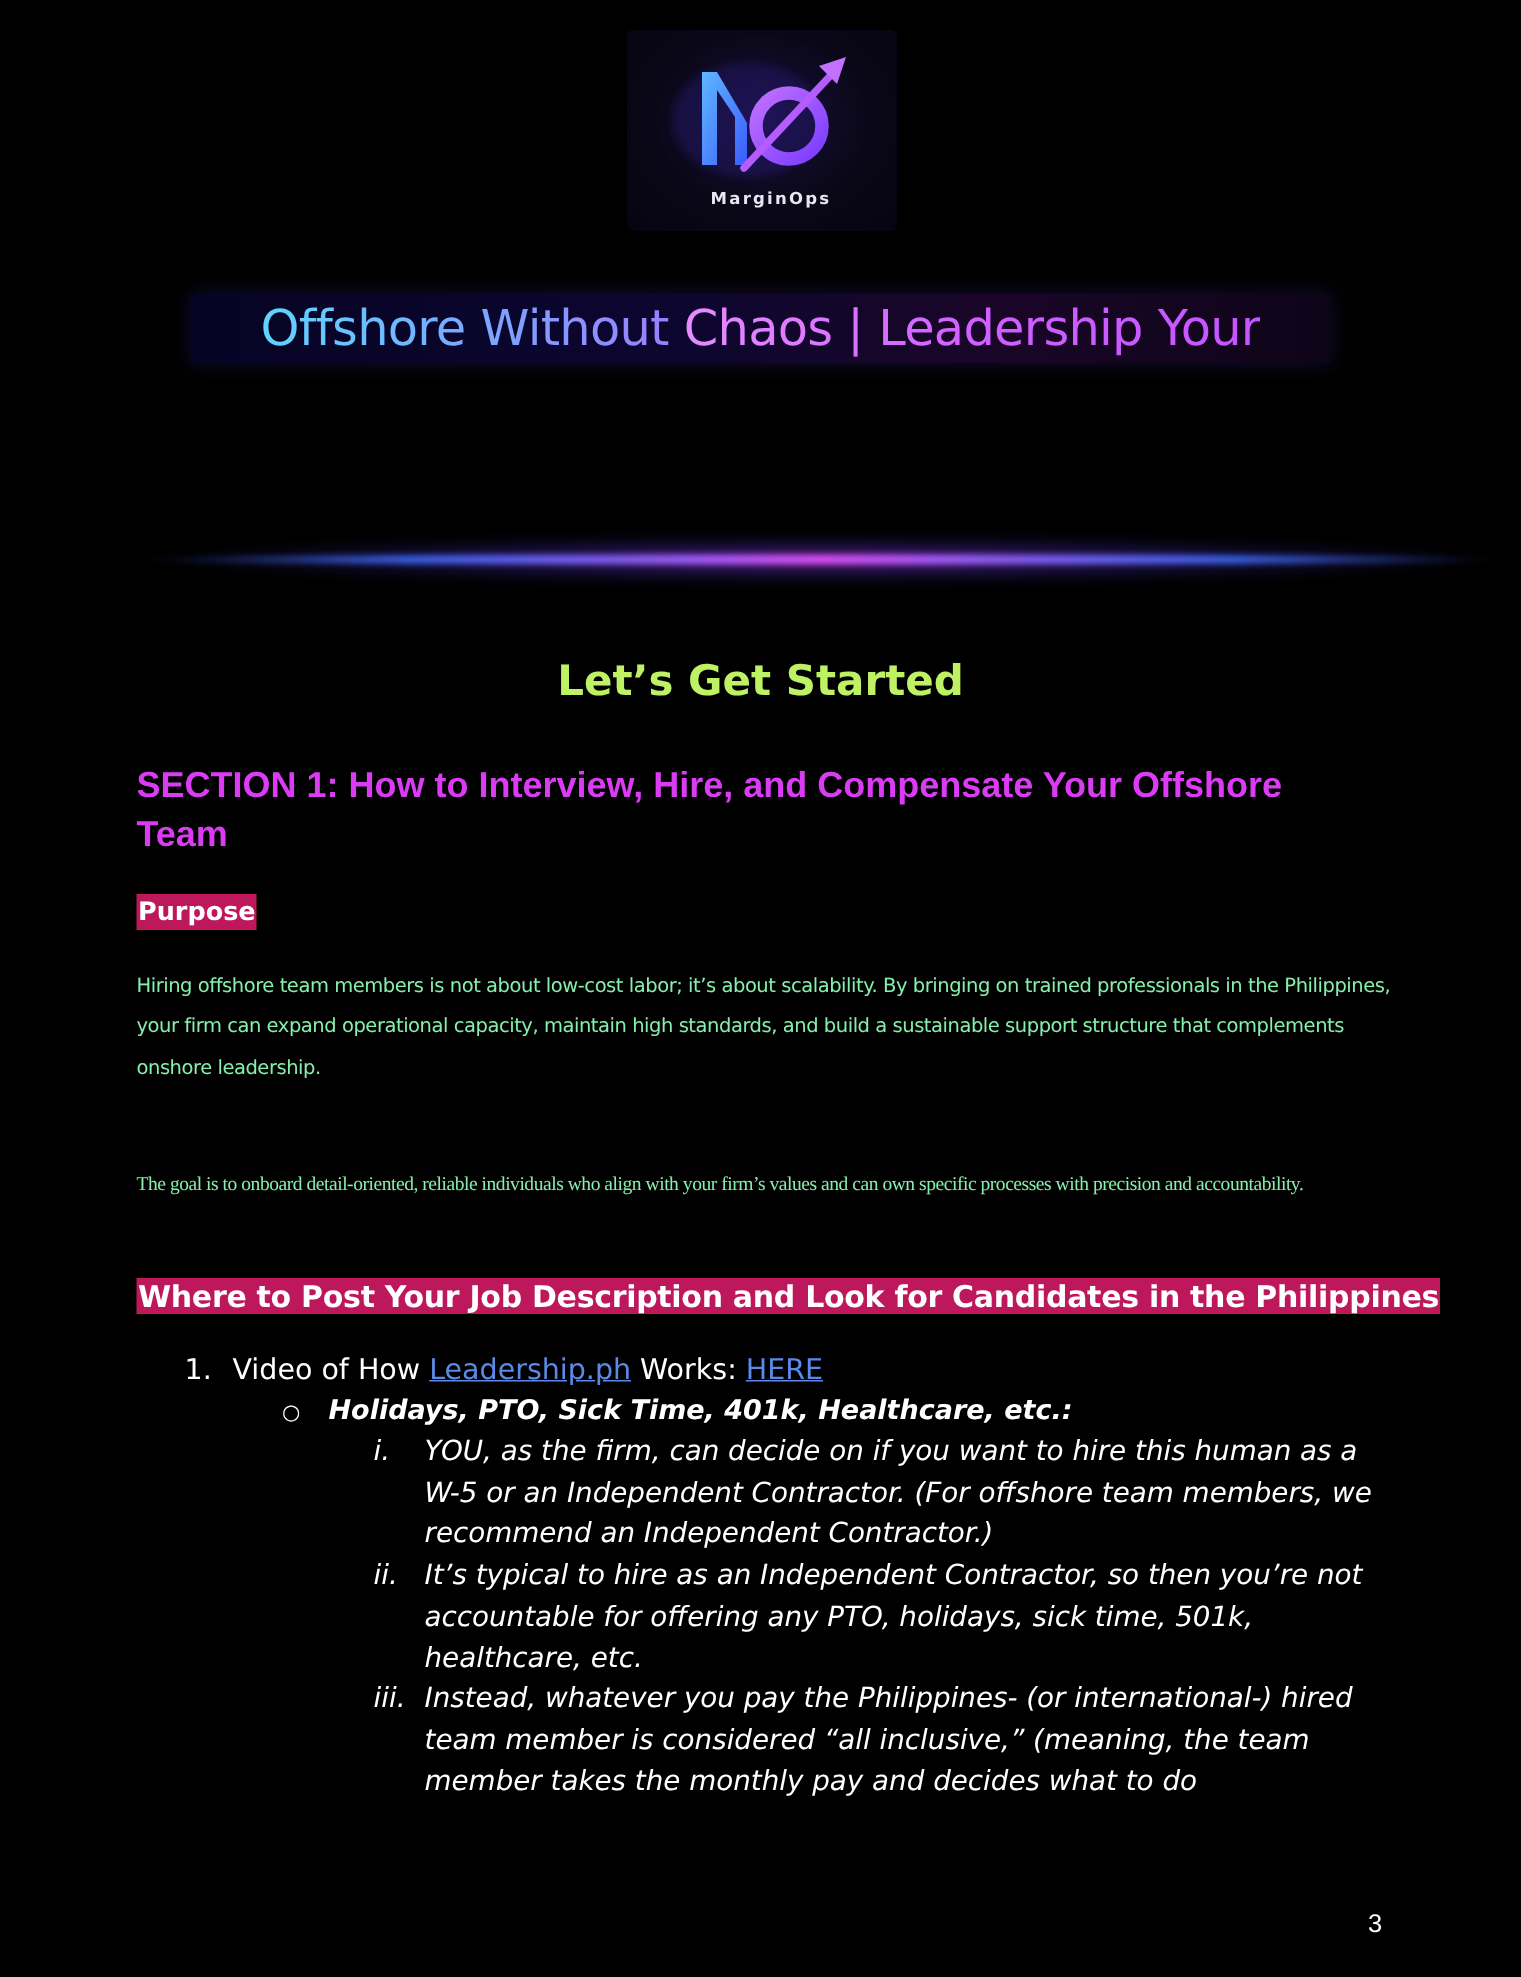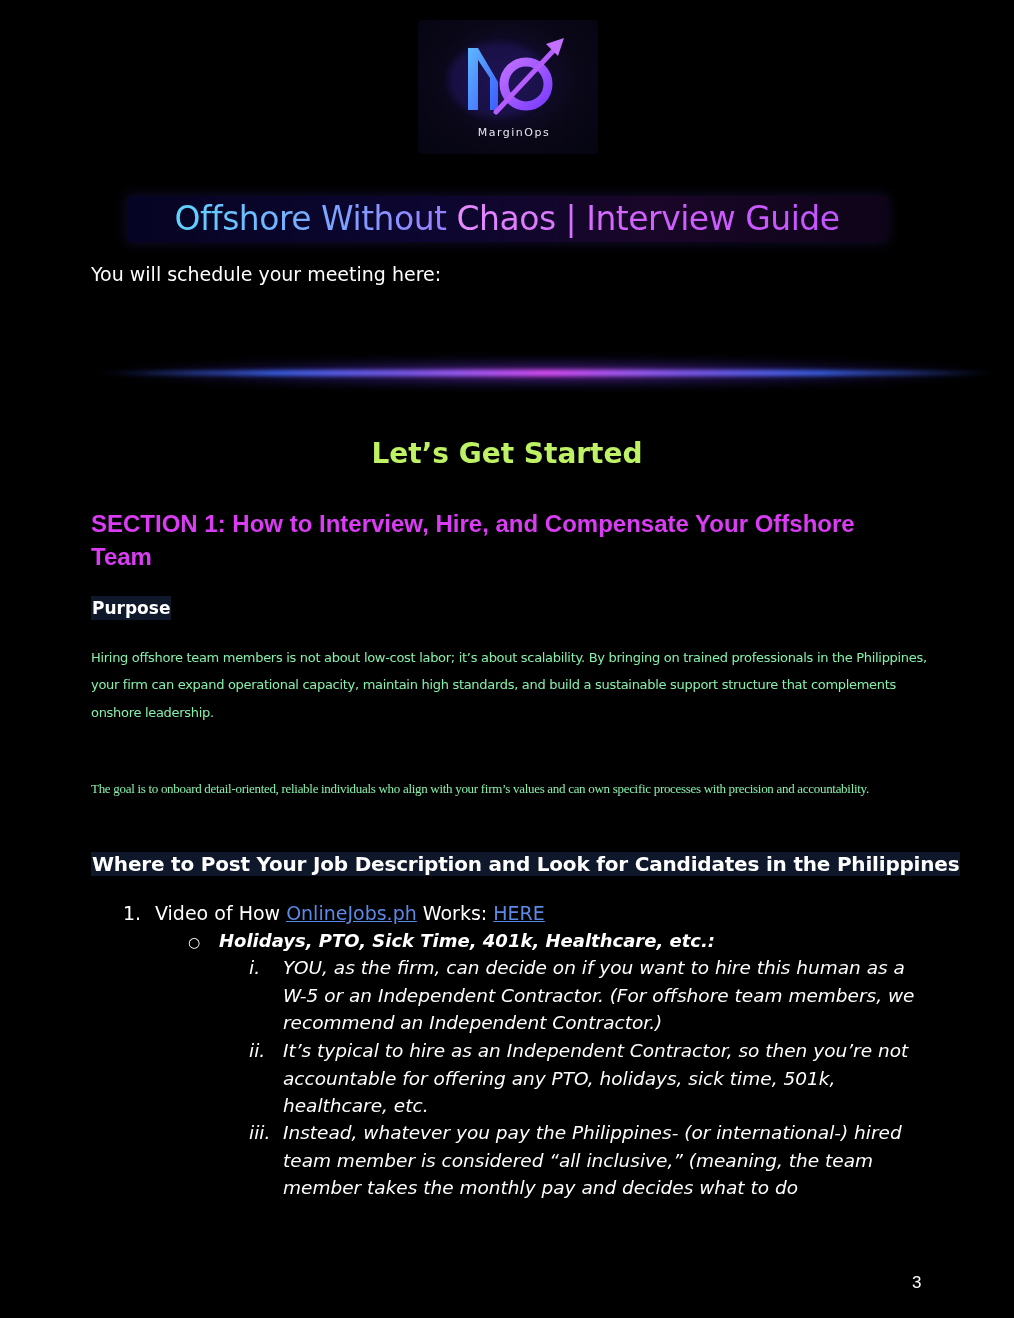--- a/index.html
+++ b/index.html
@@ -27,21 +27,21 @@
     .logo svg { position: absolute; left: 0; top: 0; }
     .logo-text {
       position: absolute;
       left: 12px; right: 0;
       top: 106px;
       text-align: center;
       font-family: "DejaVu Sans", sans-serif;
       font-size: 11px;
       letter-spacing: 1.5px;
       color: #e8e6f0;
-      font-weight: normal;
+      font-weight: bold;
     }
     .title-banner {
       position: absolute;
       left: 127px;
       top: 196px;
       width: 760px;
       height: 46px;
       background: linear-gradient(90deg, #060424 0%, #0c0630 40%, #1a0628 70%, #0e0418 100%);
       box-shadow: 0 0 14px rgba(80, 60, 200, 0.25);
     }
@@ -122,21 +122,21 @@
       width: 820px;
       font-family: "Liberation Sans", sans-serif;
       font-size: 24px;
       line-height: 33px;
       font-weight: bold;
       color: #d93cf3;
     }
     .hl {
       position: absolute;
       left: 91px;
-      background: #0f172a;
+      background: #be185d;
       color: #ffffff;
       font-weight: bold;
       font-size: 17px;
       line-height: 24px;
       padding: 0 1px;
     }
     .hl-purpose { top: 596px; }
     .hl-where { top: 852px; font-size: 20px; letter-spacing: -0.2px; }
     .para {
       position: absolute;
@@ -227,44 +227,43 @@
     <ellipse cx="80" cy="60" rx="50" ry="38" fill="#2a1a80" opacity="0.35" filter="url(#blur1)"></ellipse>
     <path d="M50 28 L60 28 L80 62 L80 90 L72 90 L72 58 L60 40 L60 90 L50 90 Z" fill="url(#mg)"></path>
     <circle cx="108" cy="64" r="22" fill="none" stroke="url(#og)" stroke-width="9"></circle>
     <line x1="78" y1="92" x2="136" y2="30" stroke="#b55cff" stroke-width="5" stroke-linecap="round"></line>
     <polygon points="128,24 146,18 140,36" fill="#c470ff"></polygon>
   </svg>
   <div class="logo-text">MarginOps</div>
 </div>
 
 <div class="title-banner">
-  <div class="title-text"><span class="title-a">Offshore Without </span><span class="title-b">Chaos | Interview Guide</span></div>
+  <div class="title-text"><span class="title-a">Offshore Without </span><span class="title-b">Chaos | Leadership Your</span></div>
 </div>
 
 <div class="schedule">
-  <div>You will schedule your meeting here:</div>
 </div>
 
 <div class="glow-line">
   <div class="glow-halo"></div>
   <div class="glow-core"></div>
 </div>
 
 <div class="h-started">Let’s Get Started</div>
 <div class="h-section">SECTION 1: How to Interview, Hire, and Compensate Your Offshore Team</div>
 
 <div class="hl hl-purpose">Purpose</div>
 
 <div class="para p1">Hiring offshore team members is not about low-cost labor; it’s about scalability. By bringing on trained professionals in the Philippines, your firm can expand operational capacity, maintain high standards, and build a sustainable support structure that complements onshore leadership.</div>
 <div class="para p2">The goal is to onboard detail-oriented, reliable individuals who align with your firm’s values and can own specific processes with precision and accountability.</div>
 
 <div class="hl hl-where">Where to Post Your Job Description and Look for Candidates in the Philippines</div>
 
 <div class="list1">
-  <span class="num">1.</span><span>Video of How </span><a>OnlineJobs.ph</a><span> Works: </span><a>HERE</a>
+  <span class="num">1.</span><span>Video of How </span><a>Leadership.ph</a><span> Works: </span><a>HERE</a>
 </div>
 
 <div class="list2">
   <span class="bullet">○</span><span>Holidays, PTO, Sick Time, 401k, Healthcare, etc.:</span>
 </div>
 
 <div class="roman r1">
   <span class="rn">i.</span>
   <span class="rt">YOU, as the firm, can decide on if you want to hire this human as a W-5 or an Independent Contractor. (For offshore team members, we recommend an Independent Contractor.)</span>
 </div>

